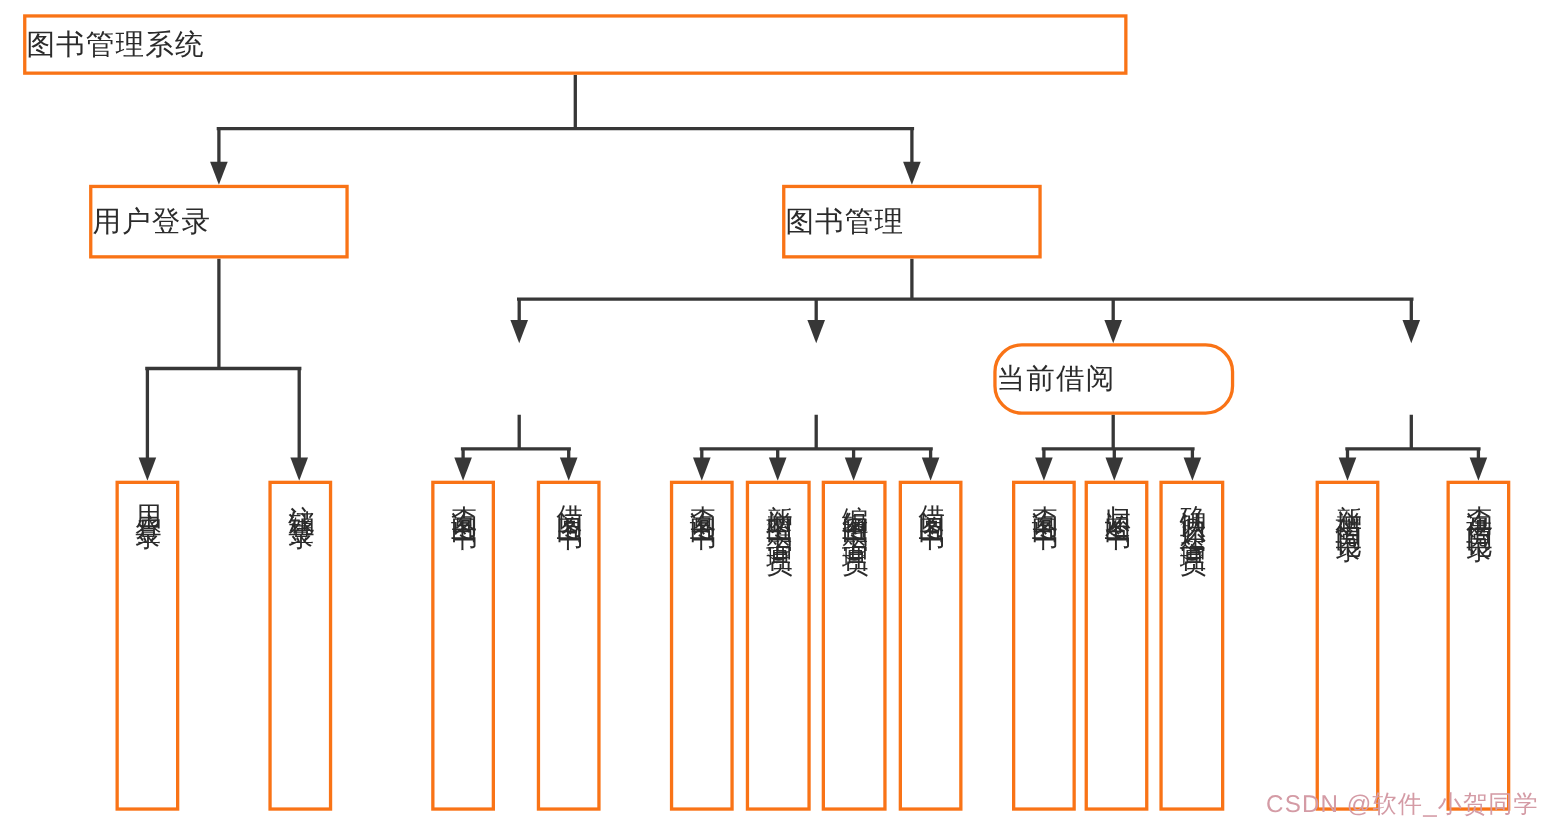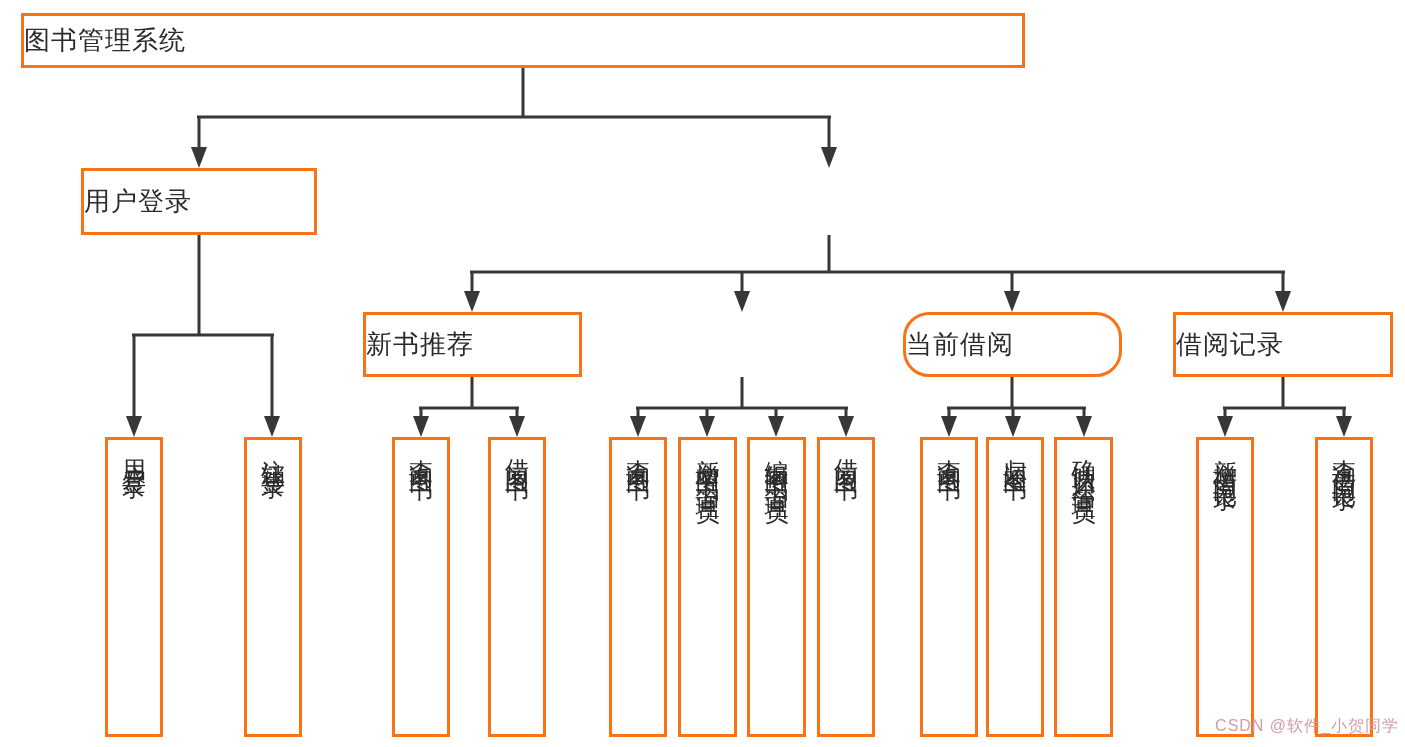--- a/index.html
+++ b/index.html
@@ -56,21 +56,21 @@
   .l7  { left: 747px; width: 59px; }
   .l8  { left: 817px; }
   .l9  { left: 920px; }
   .l10 { left: 986px; }
   .l11 { left: 1054px; width: 59px; }
   .l12 { left: 1196px; }
   .l13 { left: 1315px; }
   .watermark {
     position: absolute;
     right: 6px; top: 716px;
-    font-size: 16px;
+    font-size: 22px;
     letter-spacing: 1px;
     white-space: nowrap;
   }
 </style>
 </head>
 <body>
 
 <div class="canvas">
 
   <svg class="connectors" viewBox="0 0 1405 747" xmlns="http://www.w3.org/2000/svg">
@@ -111,29 +111,26 @@
     </g>
   </svg>
 
   <div class="node h-node root-node">
     <span>图书管理系统</span>
   </div>
 
   <div class="node h-node n-user">
     <span>用户登录</span>
   </div>
+  <div class="node h-node n-bookmgmt">
+    <span>图书管理</span>
+  </div>
 
-  <div class="node h-node n-newbooks">
-    <span>新书推荐</span>
-  </div>
   <div class="node h-node n-current">
     <span>当前借阅</span>
-  </div>
-  <div class="node h-node n-records">
-    <span>借阅记录</span>
   </div>
 
   <div class="node leaf l1">用户登录</div>
   <div class="node leaf l2">注销登录</div>
   <div class="node leaf l3">查询图书</div>
   <div class="node leaf l4">借阅图书</div>
   <div class="node leaf l5">查询图书</div>
   <div class="node leaf l6">新增图书（管理员）</div>
   <div class="node leaf l7">编辑图书（管理员）</div>
   <div class="node leaf l8">借阅图书</div>

